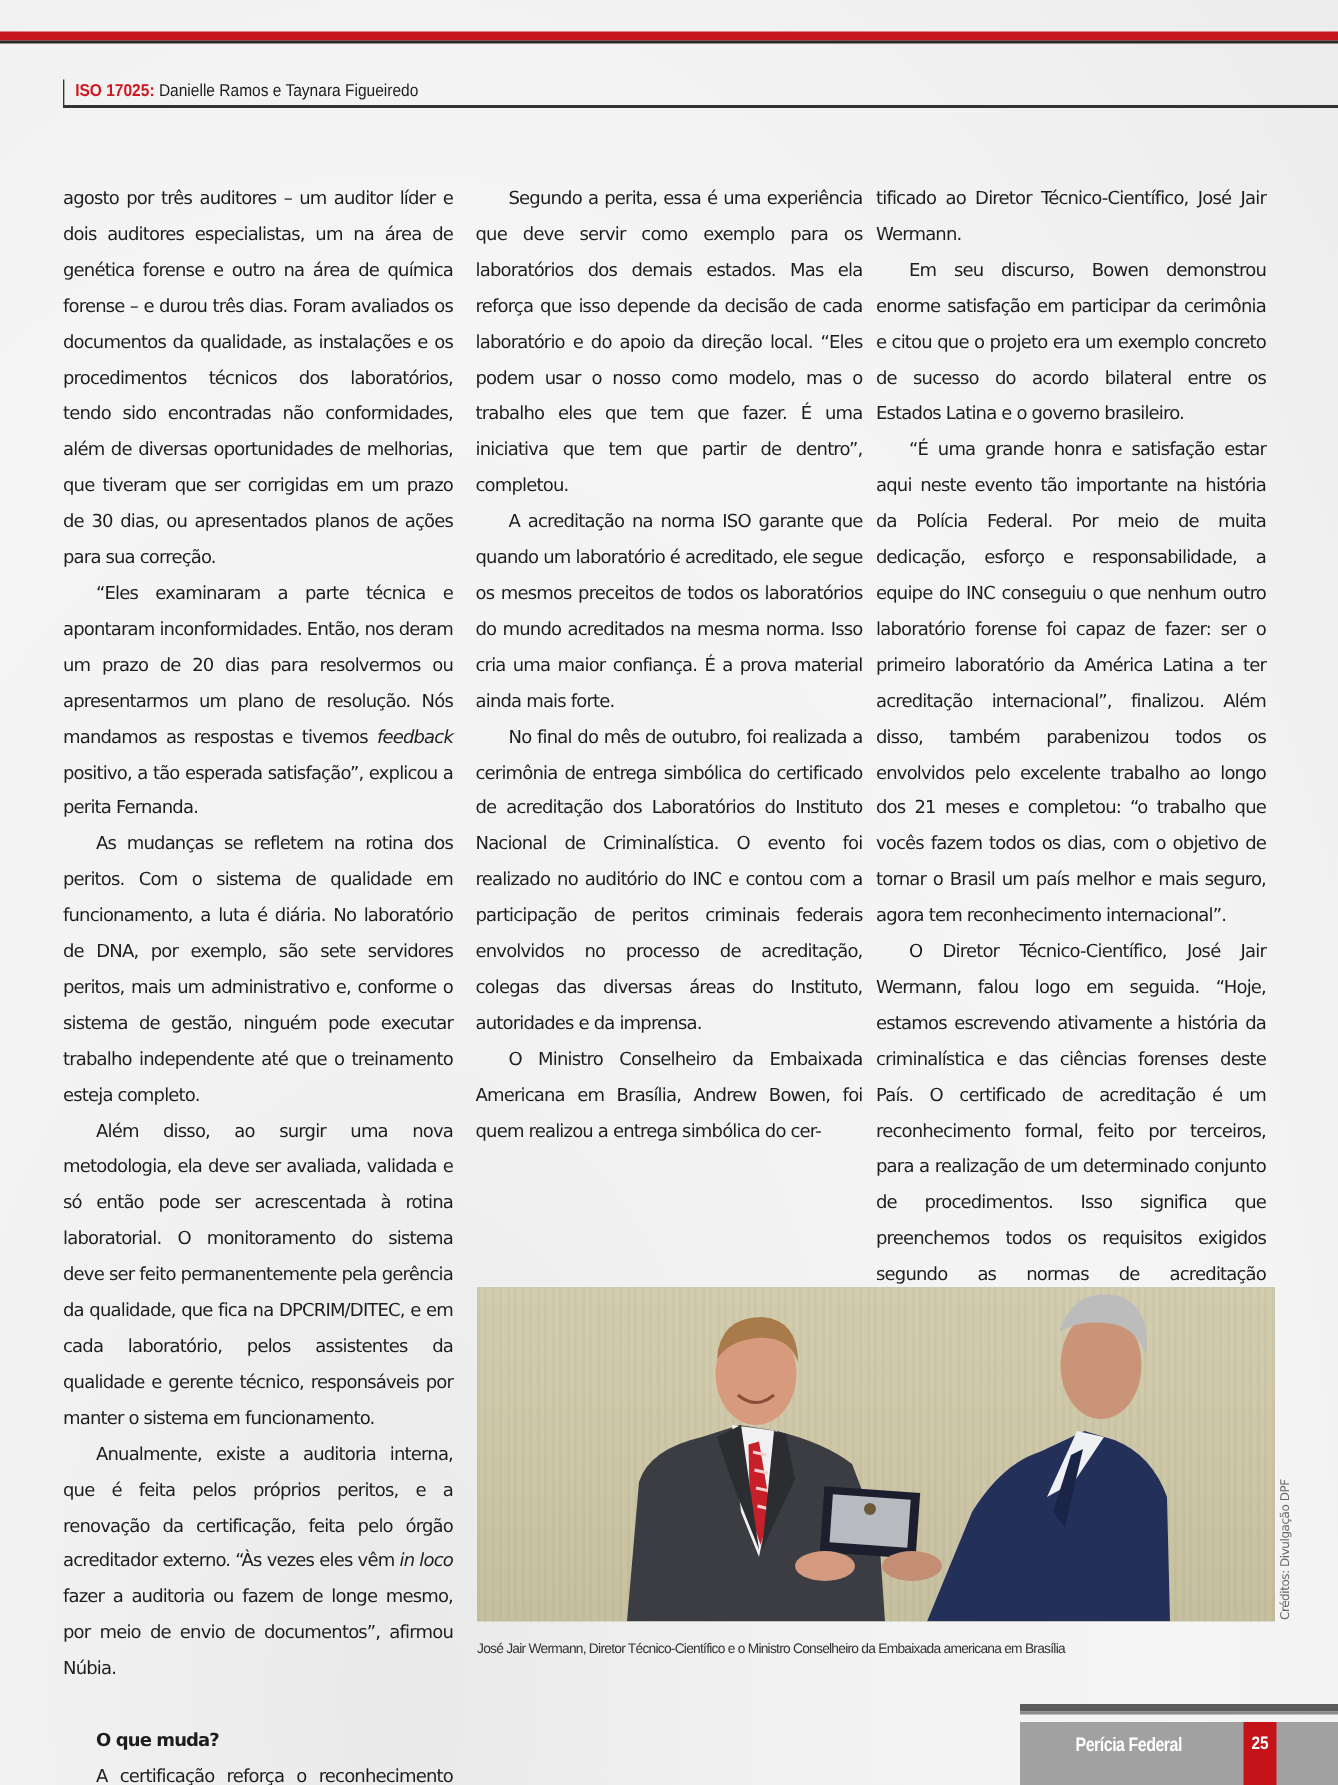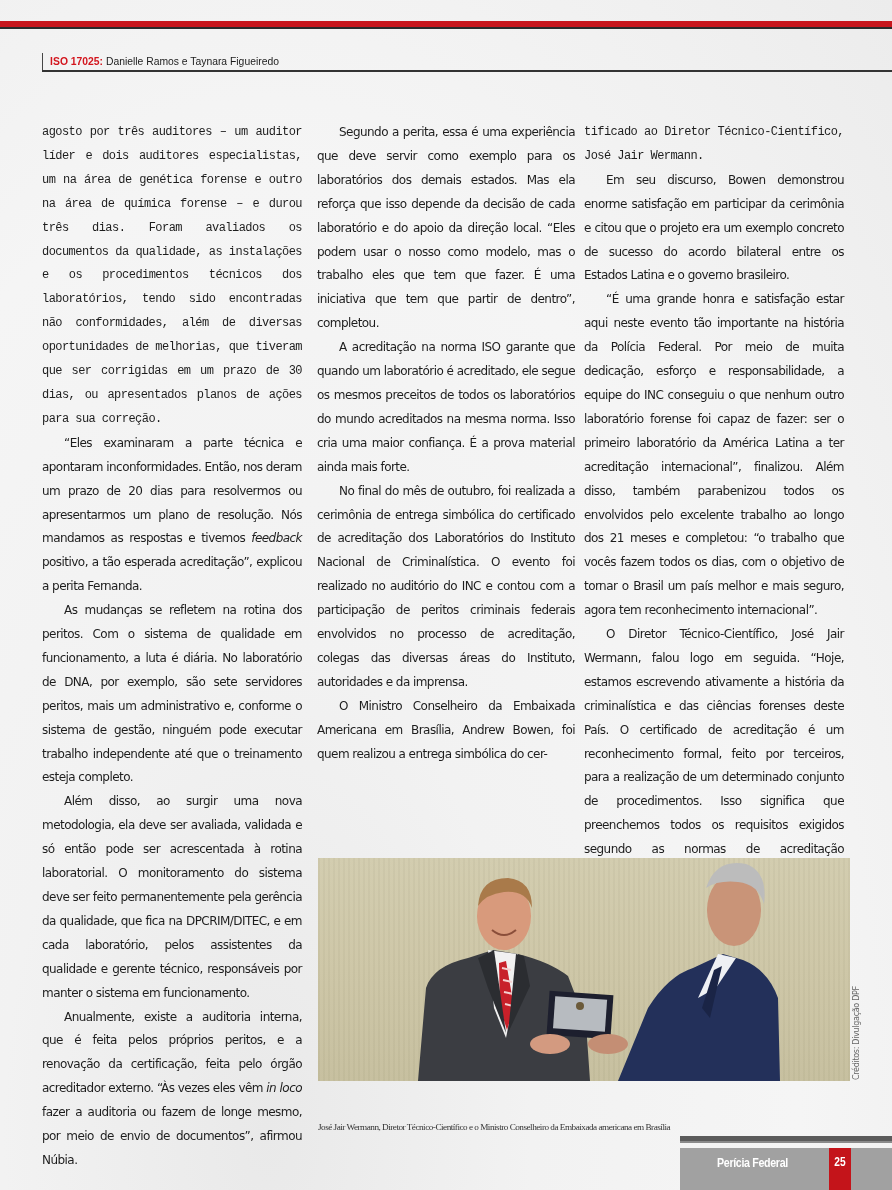--- a/index.html
+++ b/index.html
@@ -32,21 +32,21 @@
       font-size: 12px; line-height: 23.9px;
       letter-spacing: -0.55px;
       color: #1d1d1d;
       text-align: justify;
       hyphens: none;
     }
     .col-1 { left: 42px; width: 260px; }
     .col-2 { left: 317px; width: 258px; }
     .col-3 { left: 584px; width: 260px; }
     .col p { text-indent: 22px; }
-    .col p.noindent { text-indent: 0; font-family: Liberation Mono, monospace; }
+    .col p.noindent { text-indent: 0; }
     .col .subhead {
       font-weight: bold; text-indent: 22px; margin-top: 23.9px;
       letter-spacing: -0.6px;
     }
     .col .subhead.tight { letter-spacing: -1px; }
     .col i { font-style: italic; }
 
     .photo {
       position: absolute; left: 318px; top: 858px; width: 532px; height: 223px;
       overflow: hidden;
@@ -56,22 +56,22 @@
     }
     .photo svg { position: absolute; left: 0; top: 0; width: 532px; height: 223px; }
     .photo-credit {
       position: absolute; left: 852px; top: 1080px;
       transform: rotate(-90deg); transform-origin: left top;
       font-family: "DejaVu Sans", sans-serif; font-size: 8px; color: #666;
       letter-spacing: -0.3px; white-space: nowrap;
     }
     .caption {
       position: absolute; left: 318px; top: 1094px; width: 540px;
-      font-family: Liberation Serif, serif; font-size: 9.2px; color: #333;
-      letter-spacing: -0.5px; white-space: nowrap; margin-top: 28px;
+      font-family: Liberation Sans, sans-serif; font-size: 9.2px; color: #333;
+      letter-spacing: -0.5px; white-space: nowrap;
     }
 
     .footer-rule-dark { position: absolute; left: 680px; top: 1136px; width: 212px; height: 5px; background: #5b5b5b; }
     .footer-rule-light { position: absolute; left: 680px; top: 1141px; width: 212px; height: 2px; background: #8a8a8a; }
     .footer-bar {
       position: absolute; left: 680px; top: 1148px; width: 212px; height: 42px;
       background: #a1a1a1;
     }
     .footer-title {
       position: absolute; left: 717px; top: 1155px;
@@ -96,21 +96,21 @@
 <div class="top-black"></div>
 
 <div class="section-header">
   <span class="tag">ISO 17025:</span>
   <span class="authors">Danielle Ramos e Taynara Figueiredo</span>
 </div>
 <div class="header-rule"></div>
 
 <div class="col col-1">
   <p class="noindent">agosto por três auditores – um auditor líder e dois auditores especialistas, um na área de genética forense e outro na área de química forense – e durou três dias. Foram avaliados os documentos da qualidade, as instalações e os procedimentos técnicos dos laboratórios, tendo sido encontradas não conformidades, além de diversas oportunidades de melhorias, que tiveram que ser corrigidas em um prazo de 30 dias, ou apresentados planos de ações para sua correção.</p>
-  <p><span>“Eles examinaram a parte técnica e apontaram inconformidades. Então, nos deram um prazo de 20 dias para resolvermos ou apresentarmos um plano de resolução. Nós mandamos as respostas e tivemos </span><i>feedback</i><span> positivo, a tão esperada acreditação”, explicou a perita Fernanda.</span></p>
+  <p><span>“Eles examinaram a parte técnica e apontaram inconformidades. Então, nos deram um prazo de 20 dias para resolvermos ou apresentarmos um plano de resolução. Nós mandamos as respostas e tivemos </span><i>feedback</i><span> positivo, a tão esperada satisfação”, explicou a perita Fernanda.</span></p>
   <p>As mudanças se refletem na rotina dos peritos. Com o sistema de qualidade em funcionamento, a luta é diária. No laboratório de DNA, por exemplo, são sete servidores peritos, mais um administrativo e, conforme o sistema de gestão, ninguém pode executar trabalho independente até que o treinamento esteja completo.</p>
   <p>Além disso, ao surgir uma nova metodologia, ela deve ser avaliada, validada e só então pode ser acrescentada à rotina laboratorial. O monitoramento do sistema deve ser feito permanentemente pela gerência da qualidade, que fica na DPCRIM/DITEC, e em cada laboratório, pelos assistentes da qualidade e gerente técnico, responsáveis por manter o sistema em funcionamento.</p>
   <p><span>Anualmente, existe a auditoria interna, que é feita pelos próprios peritos, e a renovação da certificação, feita pelo órgão acreditador externo. “Às vezes eles vêm </span><i>in loco</i><span> fazer a auditoria ou fazem de longe mesmo, por meio de envio de documentos”, afirmou Núbia.</span></p>
   <p class="subhead">O que muda?</p>
   <p>A certificação reforça o reconhecimento dos exames produzidos pelos peritos criminais federais. “Com o sistema de gestão, a gente consegue registrar melhor tudo que</p>
 </div>
 
 <div class="col col-2">
   <p>Segundo a perita, essa é uma experiência que deve servir como exemplo para os laboratórios dos demais estados. Mas ela reforça que isso depende da decisão de cada laboratório e do apoio da direção local. “Eles podem usar o nosso como modelo, mas o trabalho eles que tem que fazer. É uma iniciativa que tem que partir de dentro”, completou.</p>
   <p>A acreditação na norma ISO garante que quando um laboratório é acreditado, ele segue os mesmos preceitos de todos os laboratórios do mundo acreditados na mesma norma. Isso cria uma maior confiança. É a prova material ainda mais forte.</p>

